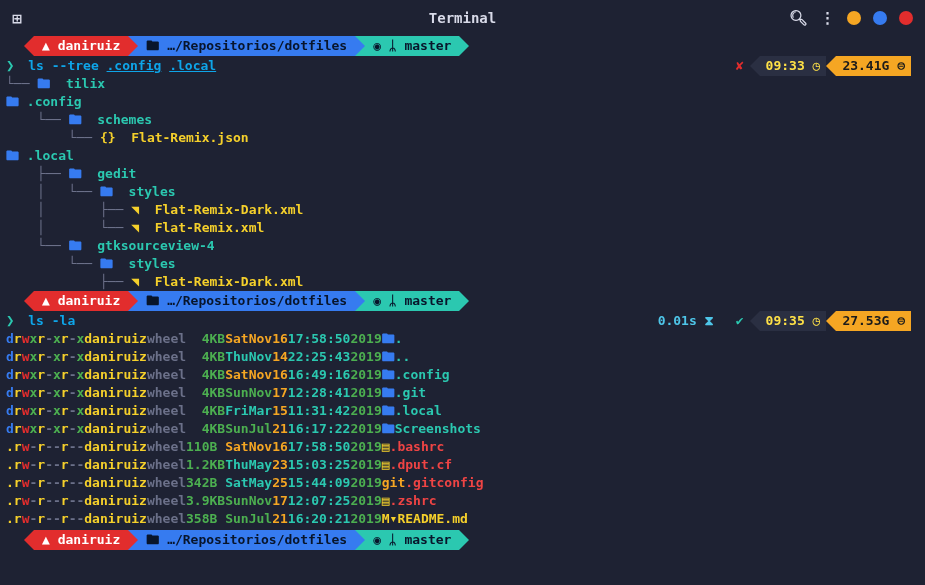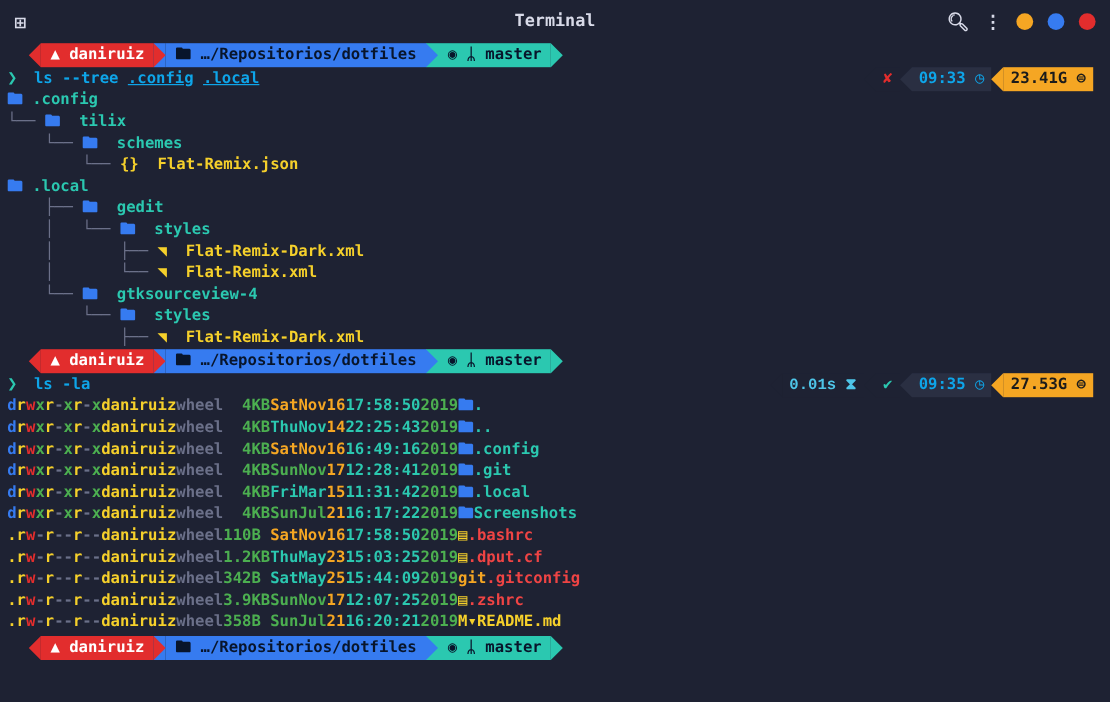--- a/index.html
+++ b/index.html
@@ -42,29 +42,29 @@
 .terminal-content { padding: 0 6px; line-height: 18px; }
 .prompt-symbol { color: #2bc8b0; margin-right: 6px; font-size: 14px; }
 .cmd { color: #0ea5e9; }
 .cmd-underline { text-decoration: underline; }
 .right-status { position: absolute; right: 8px; display: flex; align-items: center; gap: 0; }
 .rseg { display: flex; align-items: center; height: 20px; padding: 0 6px; }
 .rseg-larr { width:0; height:0; border-top:10px solid transparent; border-bottom:10px solid transparent; }
 .larr-gray { border-right: 10px solid #2a2f42; }
 .larr-orange { border-right: 10px solid #f5a623; }
 .larr-bg { border-right: 10px solid #1e2233; }
-.rseg-gray { background: #2a2f42; color: #0ea5e9; }
+.rseg-gray { background: #2a2f42; color: #fde047; }
 .rseg-orange { background: #f5a623; color: #1b1b1b; }
 .rseg-bg { background: #1e2233; color: #c5c8d6; }
 .tree-line { white-space: pre; }
 .c-blue { color: #367bf0; }
 .c-teal { color: #2bc8b0; }
 .c-yellow { color: #f5d02b; }
 .c-orange { color: #f5a623; }
-.c-cyan { color: #4ec5e8; font-family: Liberation Mono, monospace; }
+.c-cyan { color: #4ec5e8; }
 .c-green { color: #4caf50; }
 .c-red { color: #e22d2d; }
 .c-gray { color: #6b7089; }
 .c-white { color: #ef4444; }
 .ls-row { display: flex; gap: 0; white-space: pre; }
 .perm { letter-spacing: 0; }
 .relative-row { position: relative; }
 </style>
 </head>
 <body>
@@ -104,22 +104,22 @@
     <span class="rseg rseg-bg">
           <span class="c-red">✘</span>
         </span>
     <span class="rseg-larr larr-gray"></span>
     <span class="rseg rseg-gray"><span>09:33</span>&nbsp;<span>◷</span></span>
     <span class="rseg-larr larr-orange"></span>
     <span class="rseg rseg-orange"><span>23.41G</span>&nbsp;<span>⊜</span></span>
   </div>
 </div>
 
+<div class="tree-line"><span class="c-gray">└── </span><span class="c-blue">🖿  </span><span class="c-teal">tilix</span></div>
 <div class="tree-line"><span class="c-blue">🖿 </span><span class="c-teal">.config</span></div>
-<div class="tree-line"><span class="c-gray">└── </span><span class="c-blue">🖿  </span><span class="c-teal">tilix</span></div>
 <div class="tree-line"><span class="c-gray">    └── </span><span class="c-blue">🖿  </span><span class="c-teal">schemes</span></div>
 <div class="tree-line"><span class="c-gray">        └── </span><span class="c-yellow">{}  </span><span class="c-yellow">Flat-Remix.json</span></div>
 <div class="tree-line"><span class="c-blue">🖿 </span><span class="c-teal">.local</span></div>
 <div class="tree-line"><span class="c-gray">    ├── </span><span class="c-blue">🖿  </span><span class="c-teal">gedit</span></div>
 <div class="tree-line"><span class="c-gray">    │   └── </span><span class="c-blue">🖿  </span><span class="c-teal">styles</span></div>
 <div class="tree-line"><span class="c-gray">    │       ├── </span><span class="c-yellow">◥  </span><span class="c-yellow">Flat-Remix-Dark.xml</span></div>
 <div class="tree-line"><span class="c-gray">    │       └── </span><span class="c-yellow">◥  </span><span class="c-yellow">Flat-Remix.xml</span></div>
 <div class="tree-line"><span class="c-gray">    └── </span><span class="c-blue">🖿  </span><span class="c-teal">gtksourceview-4</span></div>
 <div class="tree-line"><span class="c-gray">        └── </span><span class="c-blue">🖿  </span><span class="c-teal">styles</span></div>
 <div class="tree-line"><span class="c-gray">            ├── </span><span class="c-yellow">◥  </span><span class="c-yellow">Flat-Remix-Dark.xml</span></div>

